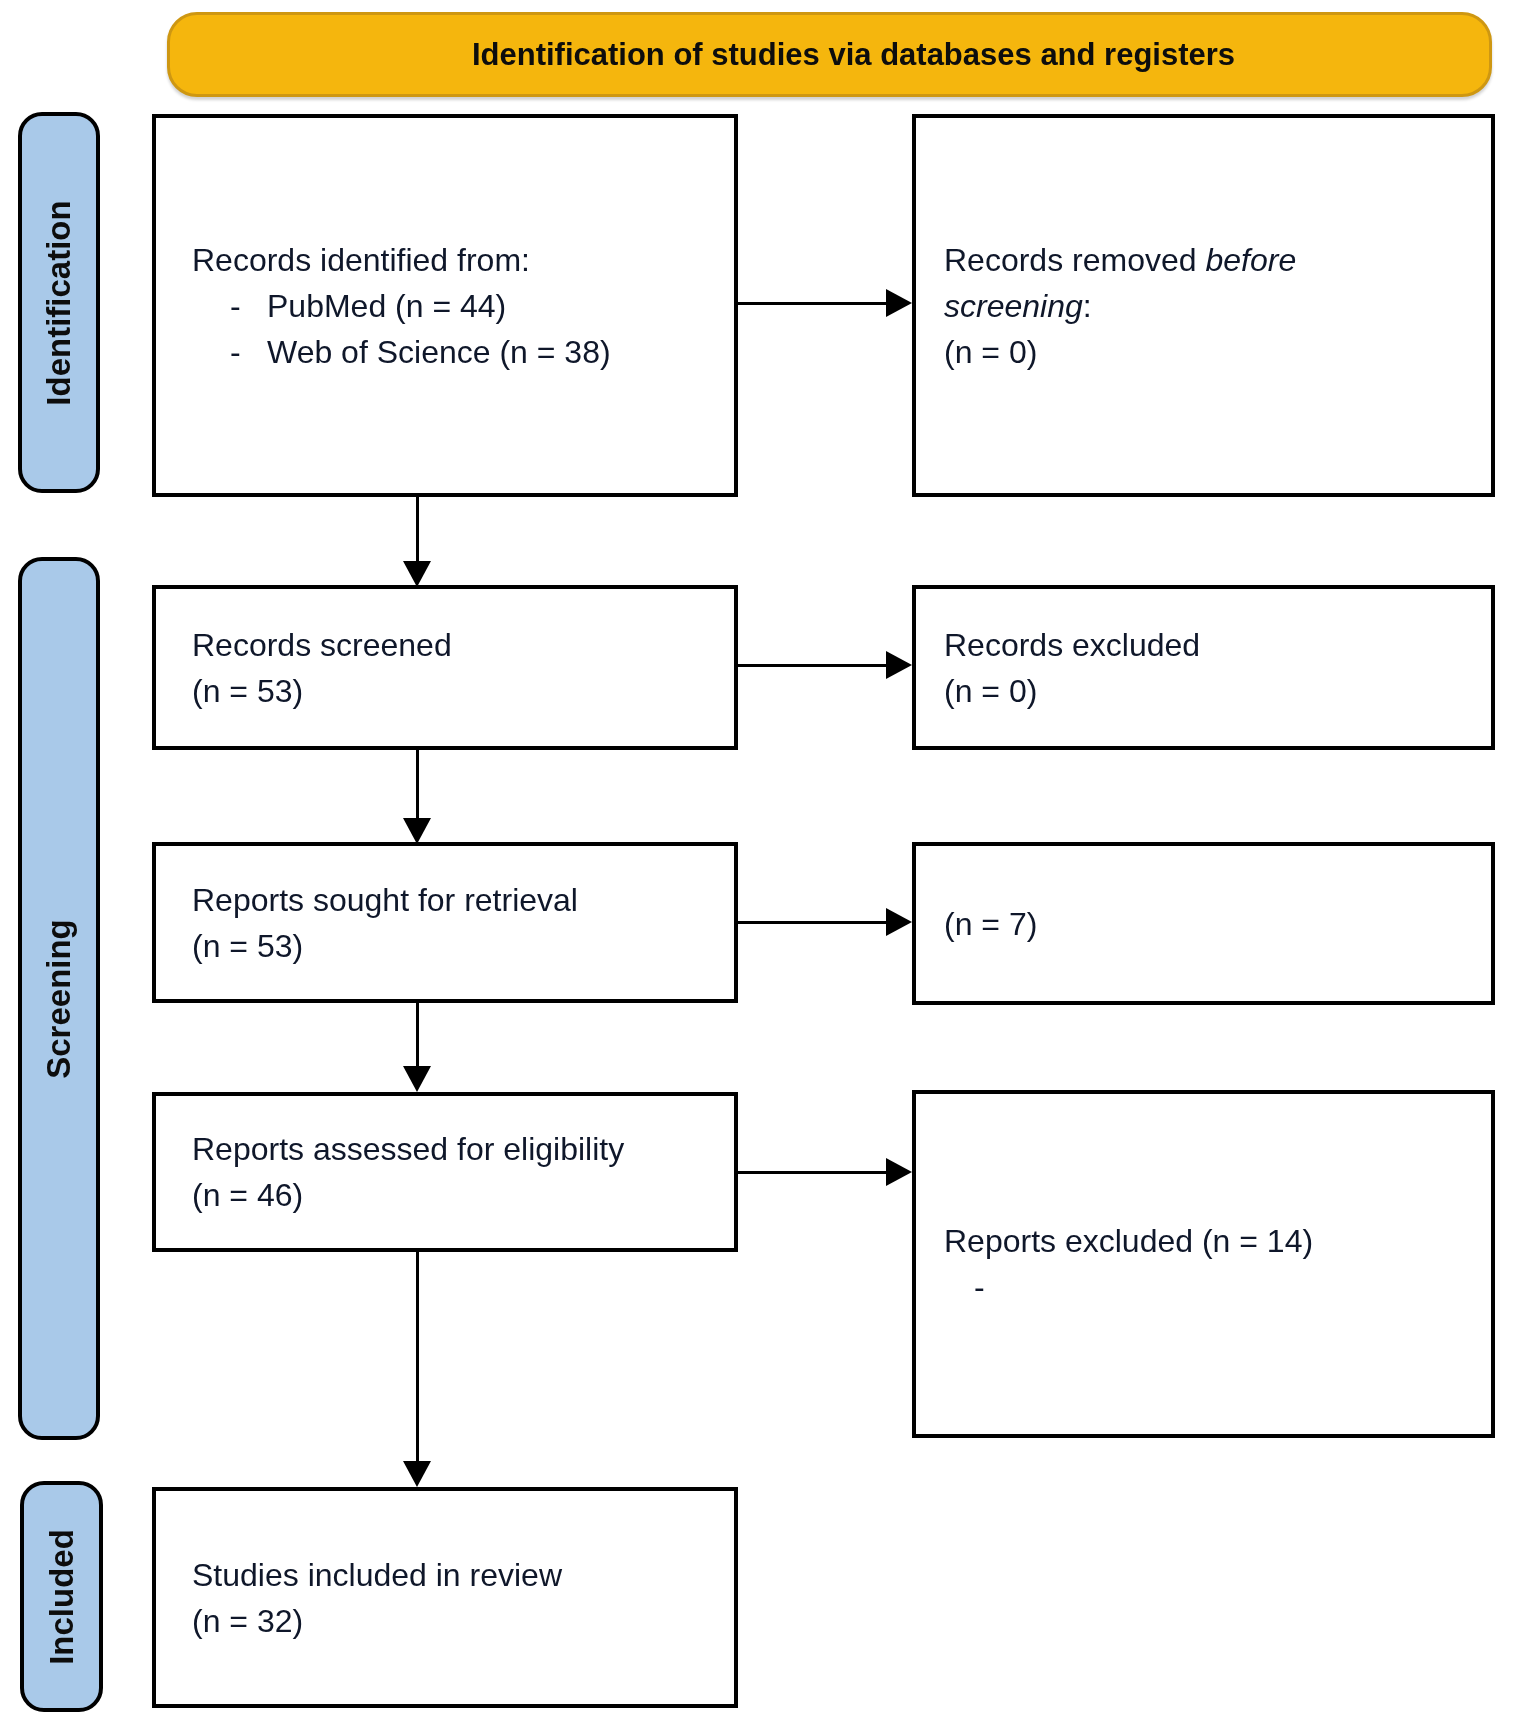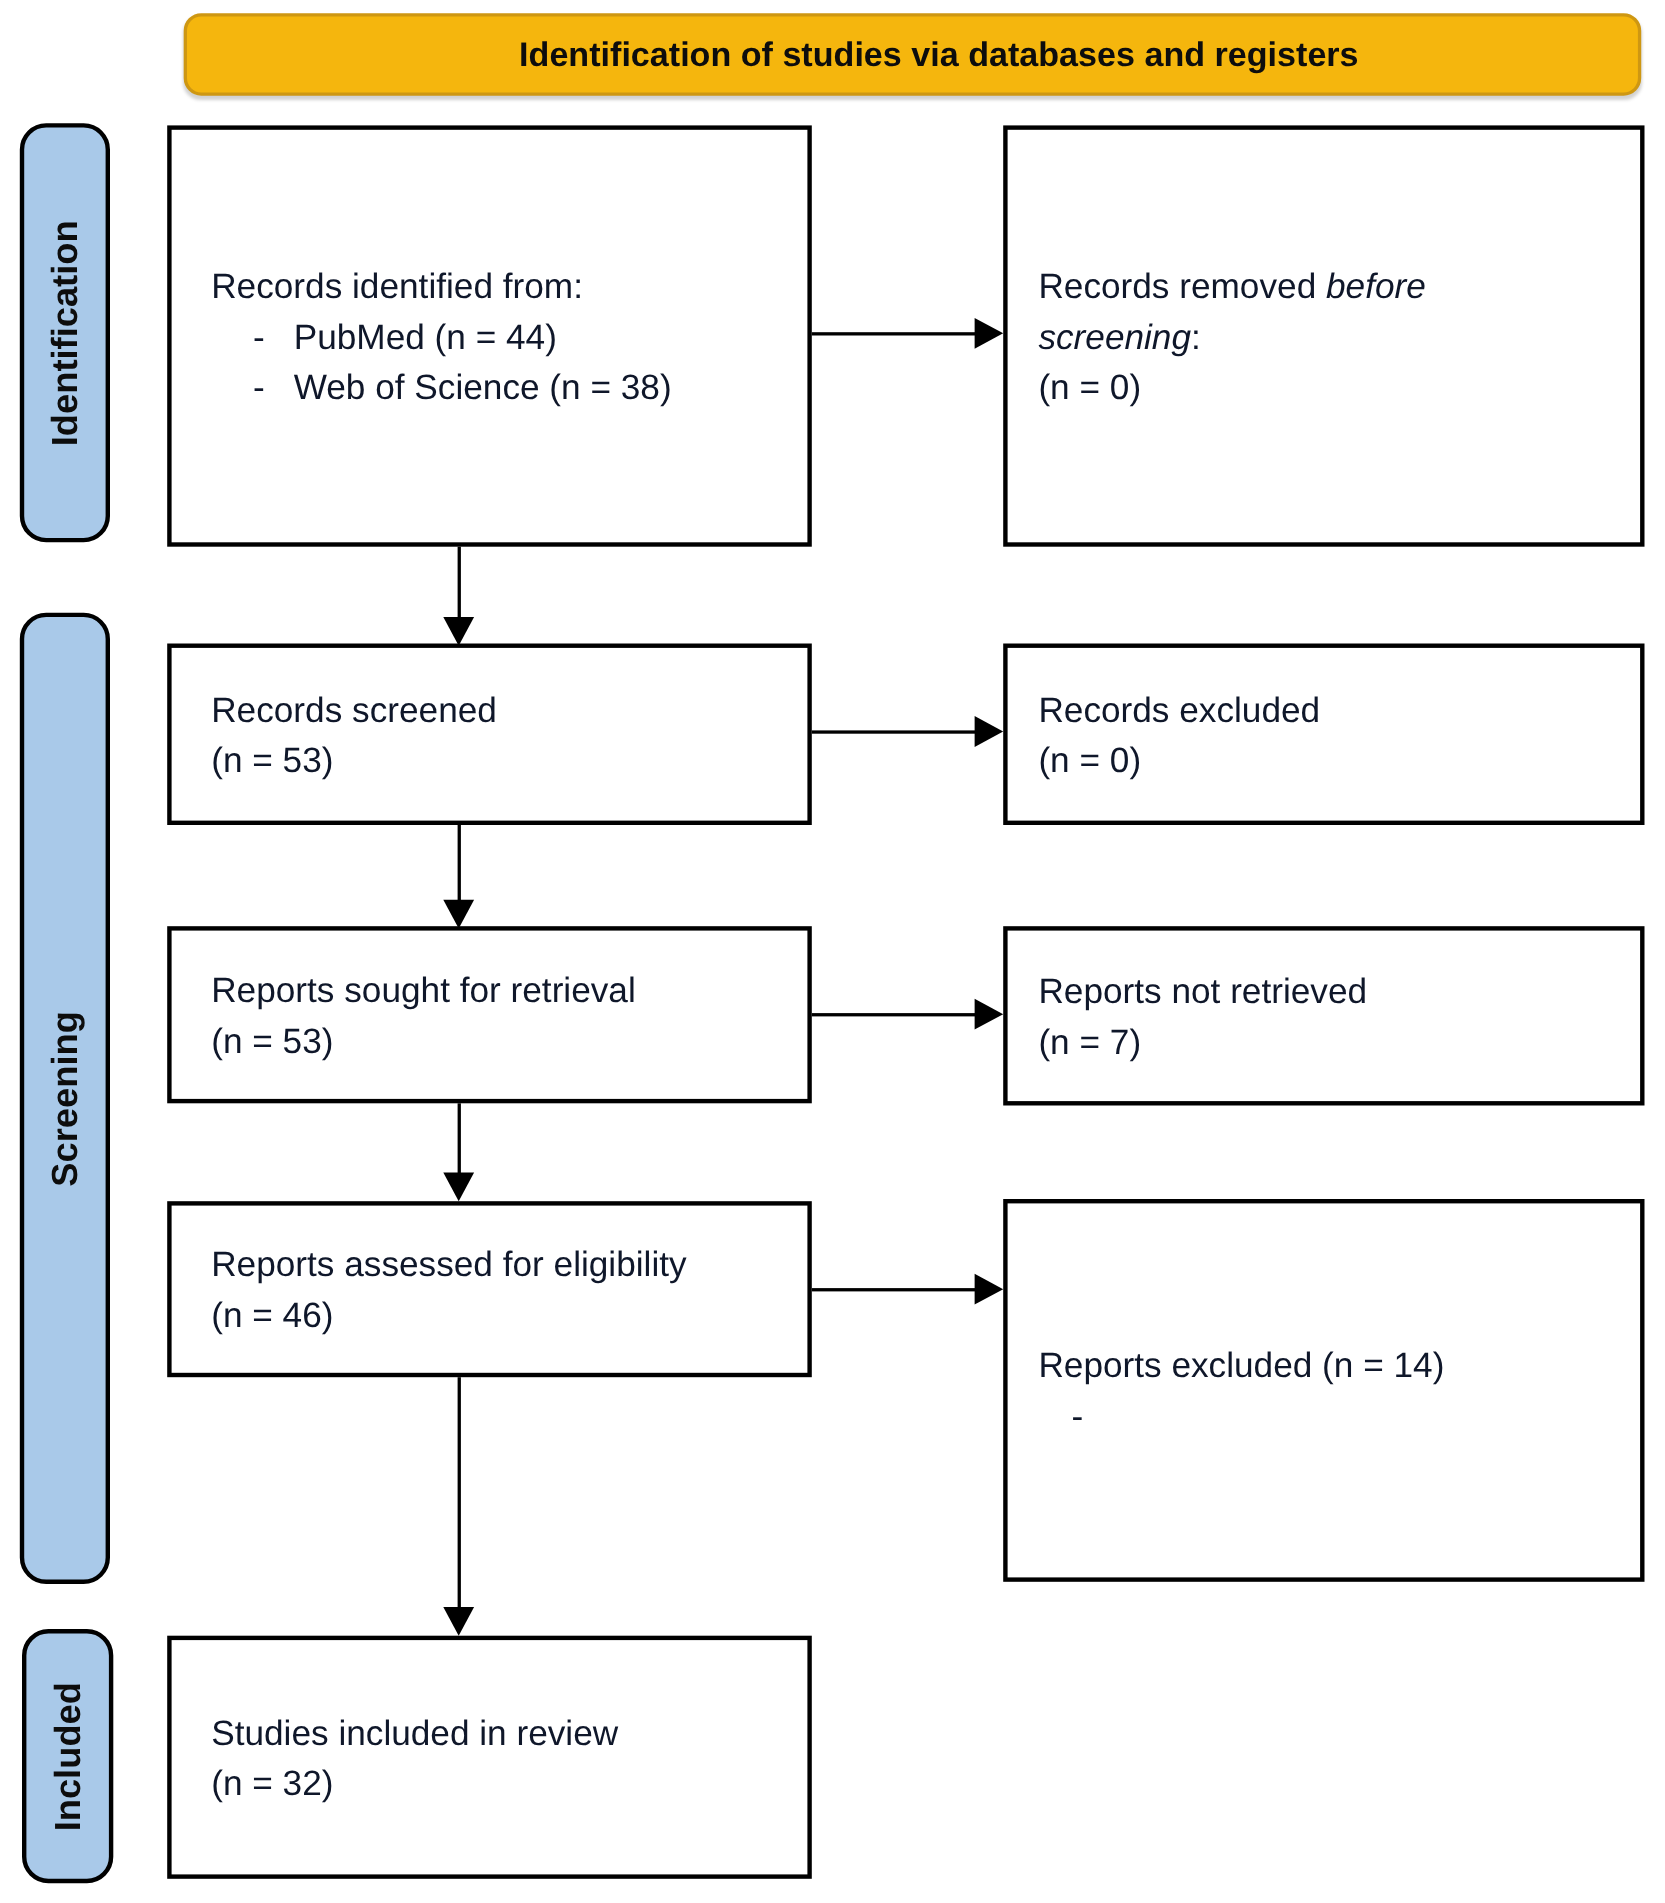--- a/index.html
+++ b/index.html
@@ -10,25 +10,25 @@
     background: #ffffff;
     font-family: "Liberation Sans", sans-serif;
     color: #111111;
     overflow: hidden;
   }
 
   
   .banner {
     position: absolute;
     left: 167px; top: 12px;
-    width: 1325px; height: 75px;
+    width: 1325px; height: 85px;
     box-sizing: border-box;
     background: #F5B60D;
     border: 3px solid #CE9712;
-    border-radius: 16px;
+    border-radius: 30px;
     box-shadow: 0 3px 3px rgba(0,0,0,0.18);
     display: flex; align-items: center; justify-content: center;
     font-size: 31px; font-weight: bold; color: #0d0d0d; padding-left: 48px;
   }
 
   
   .pill {
     position: absolute;
     box-sizing: border-box;
     background: #A9C9E9;
@@ -147,21 +147,20 @@
 
   <div class="box" style="left:912px; top:585px; width:583px; height:165px;">
     <div class="pad-r">
       <div>Records excluded</div>
       <div>(n = 0)</div>
     </div>
   </div>
 
   <div class="box" style="left:912px; top:842px; width:583px; height:163px;">
     <div class="pad-r">
-      <div>Reports not retrieved</div>
       <div>(n = 7)</div>
     </div>
   </div>
 
   <div class="box" style="left:912px; top:1090px; width:583px; height:348px;">
     <div class="pad-r">
       <div>Reports excluded (n = 14)</div>
       <div class="bullet">
         <span class="indent" style="width:30px;"></span>
         <span class="dash" style="width:36px;">-</span>

